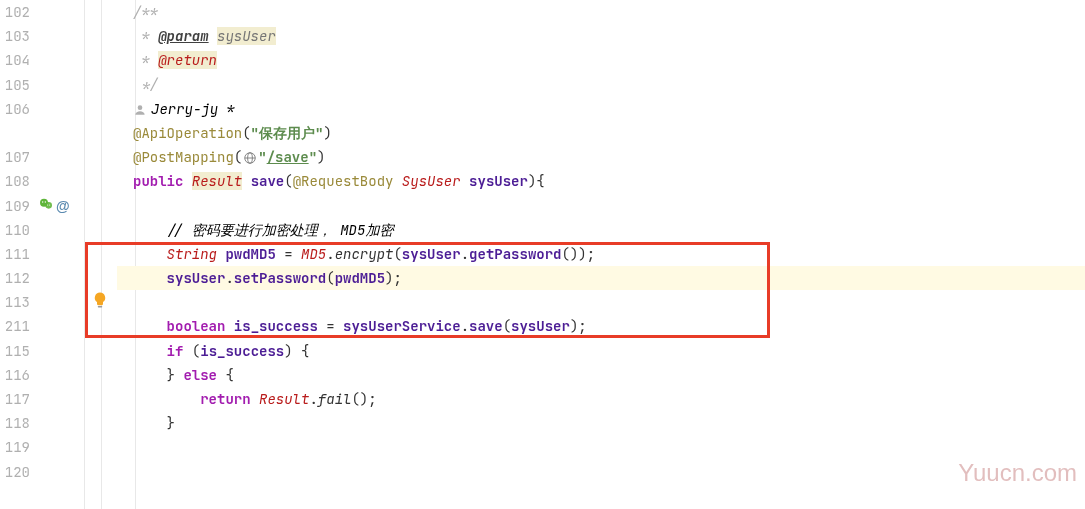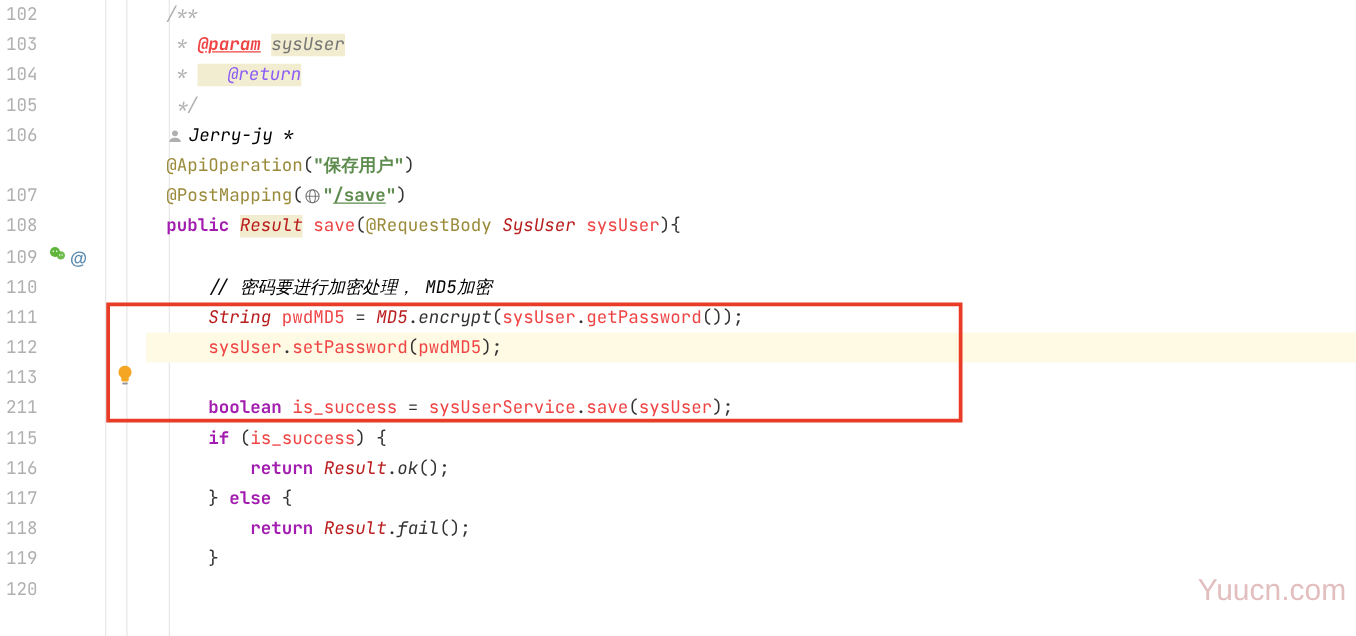--- a/index.html
+++ b/index.html
@@ -94,30 +94,30 @@
       bottom: 22px;
       color: #d9a9a9;
       font-family: Arial, sans-serif;
       font-size: 24px;
       opacity: 0.75;
       z-index: 10;
     }
     
     .c-comment { color: #000000; font-style: italic; }
     .c-javadoc { color: #b0b0b0; font-style: italic; }
-    .c-javadoc-tag { color: #ef4444; font-style: italic; font-weight: bold; text-decoration: underline; }
+    .c-javadoc-tag { color: #404040; font-style: italic; font-weight: bold; text-decoration: underline; }
     .c-javadoc-param { color: #757575; font-style: italic; background: #f2edd0; }
-    .c-javadoc-return { color: #8b5cf6; font-style: italic; background: #f2edd0; padding-left: 24px; }
+    .c-javadoc-return { color: #b91c1c; font-style: italic; background: #f2edd0; }
     .c-annotation { color: #9a8a3a; }
     .c-string { color: #5d8c4e; font-weight: bold; }
     .c-string-link { color: #5d8c4e; text-decoration: underline; font-weight: bold;}
     .c-keyword { color: #a21caf; font-weight: bold; }
     .c-type { color: #b91c1c; font-style: italic; }
     .c-method-italic { font-style: italic; color: #333; }
-    .c-ident { color: #ef4444; }
+    .c-ident { color: #4c1d95; font-weight: bold; }
     .c-paren { color: #333; }
     .c-punct { color: #333; }
     .bg-warn { background: #f2edd0; }
     .author-icon {
       display: inline-flex;
       width: 14px;
       height: 14px;
       vertical-align: middle;
       margin-right: 4px;
       color: #b0b0b0;
@@ -267,21 +267,20 @@
       <div class="code-line">    <span class="c-type">String</span> <span class="c-ident">pwdMD5</span><span class="c-punct"> = </span><span class="c-type">MD5</span><span class="c-punct">.</span><span class="c-method-italic">encrypt</span><span class="c-paren">(</span><span class="c-ident">sysUser</span><span class="c-punct">.</span><span class="c-ident">getPassword</span><span class="c-paren">());</span></div>
 
       <div class="code-line highlight-line">    <span class="c-ident">sysUser</span><span class="c-punct">.</span><span class="c-ident">setPassword</span><span class="c-paren">(</span><span class="c-ident">pwdMD5</span><span class="c-paren">);</span></div>
 
       <div class="code-line"></div>
 
       <div class="code-line">    <span class="c-keyword">boolean</span> <span class="c-ident">is_success</span><span class="c-punct"> = </span><span class="c-ident">sysUserService</span><span class="c-punct">.</span><span class="c-ident">save</span><span class="c-paren">(</span><span class="c-ident">sysUser</span><span class="c-paren">);</span></div>
 
       <div class="code-line">    <span class="c-keyword">if</span> <span class="c-paren">(</span><span class="c-ident">is_success</span><span class="c-paren">) {</span></div>
 
-      <div class="code-line">        <span class="c-keyword">return</span> <span class="c-type">Result</span><span class="c-punct">.</span><span class="c-method-italic">ok</span><span class="c-paren">();</span></div>
 
       <div class="code-line">    <span class="c-paren">}</span> <span class="c-keyword">else</span> <span class="c-paren">{</span></div>
 
       <div class="code-line">        <span class="c-keyword">return</span> <span class="c-type">Result</span><span class="c-punct">.</span><span class="c-method-italic">fail</span><span class="c-paren">();</span></div>
 
       <div class="code-line">    <span class="c-paren">}</span></div>
     </div>
   </div>
 </div>
 

